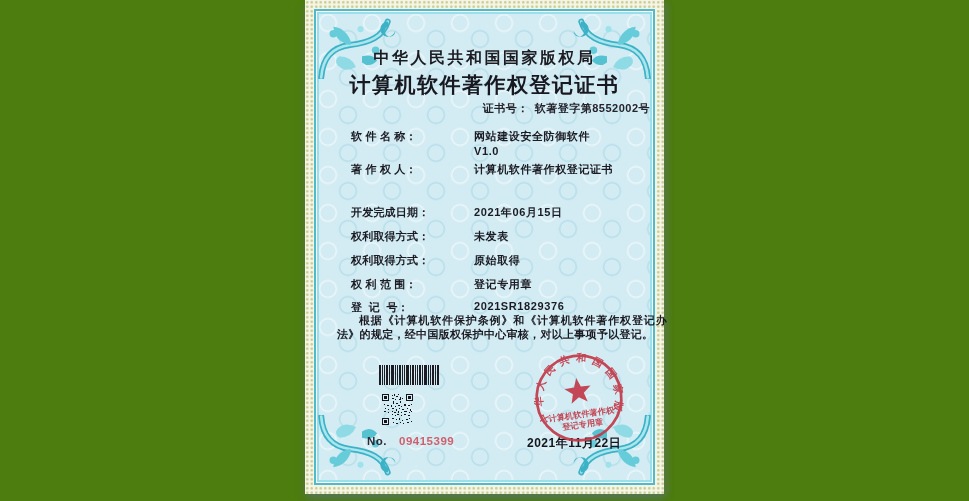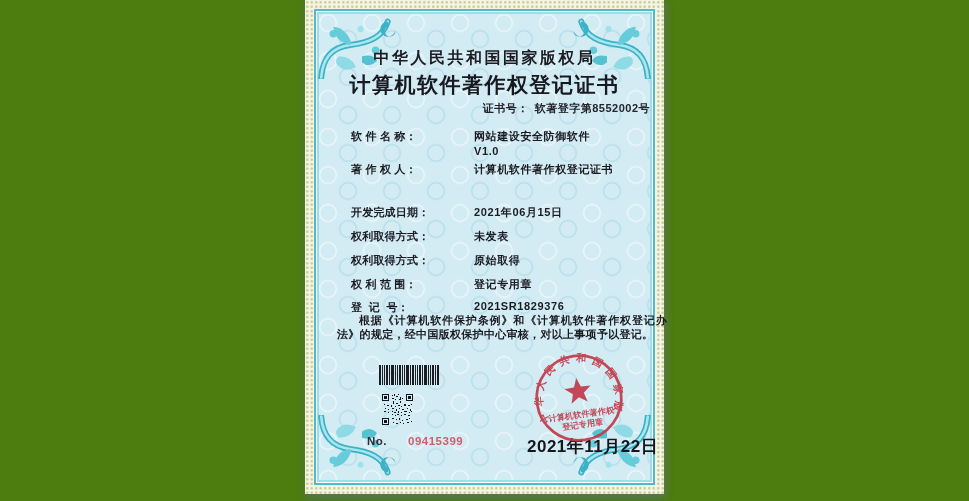--- a/index.html
+++ b/index.html
@@ -42,24 +42,24 @@
   .field .fvalue{position:absolute;left:75px;top:0;white-space:pre;letter-spacing:.6px;margin-left:48px;}
   .f-r1{top:129px;} .f-r1b{top:145px;} .f-r2{top:162px;}
   .f-r3{top:205px;} .f-r4{top:229px;} .f-r5{top:253px;}
   .f-r6{top:277px;} .f-r7{top:300px;}
   .statement{position:absolute;left:32px;top:313px;width:330px;font-size:11px;
     font-weight:bold;color:#1b1b23;line-height:14px;text-indent:22px;
     text-align:justify;letter-spacing:.3px;}
   .barcode{position:absolute;left:74px;top:365px;width:60px;height:20px;}
   .qrcode{position:absolute;left:77px;top:394px;width:31px;height:31px;}
   .serial{position:absolute;left:62px;top:435px;font-size:11.5px;letter-spacing:.5px;}
-  .serial .pfx{color:#2a2a33;font-weight:bold;margin-right:21px;}
+  .serial .pfx{color:#2a2a33;font-weight:bold;margin-right:12px;}
   .serial .num{color:#cf5f6b;font-weight:bold;}
   .seal{position:absolute;left:228px;top:352px;width:92px;height:92px;opacity:.92;z-index:4;}
-  .issue-date{position:absolute;left:222px;top:435px;font-size:17px;font-weight:bold;
+  .issue-date{position:absolute;left:222px;top:435px;font-size:12px;font-weight:bold;
     color:#15151c;letter-spacing:.5px;z-index:3;}
 </style>
 </head>
 <body>
 
 <svg width="0" height="0" style="position:absolute" aria-hidden="true">
   <symbol id="flourish" viewBox="0 0 120 90">
     <path d="M6,88 C8,62 20,48 44,45 C70,42 88,34 94,14" stroke="#3db2c6" stroke-width="8" fill="none" stroke-linecap="round"></path>
     <path d="M6,88 C8,62 20,48 44,45 C70,42 88,34 94,14" stroke="#a9e6ee" stroke-width="3.5" fill="none" stroke-linecap="round"></path>
     <path d="M94,14 a10,10 0 1 0 10,12 a7,7 0 1 1 -8,-6" fill="#3db2c6"></path>

